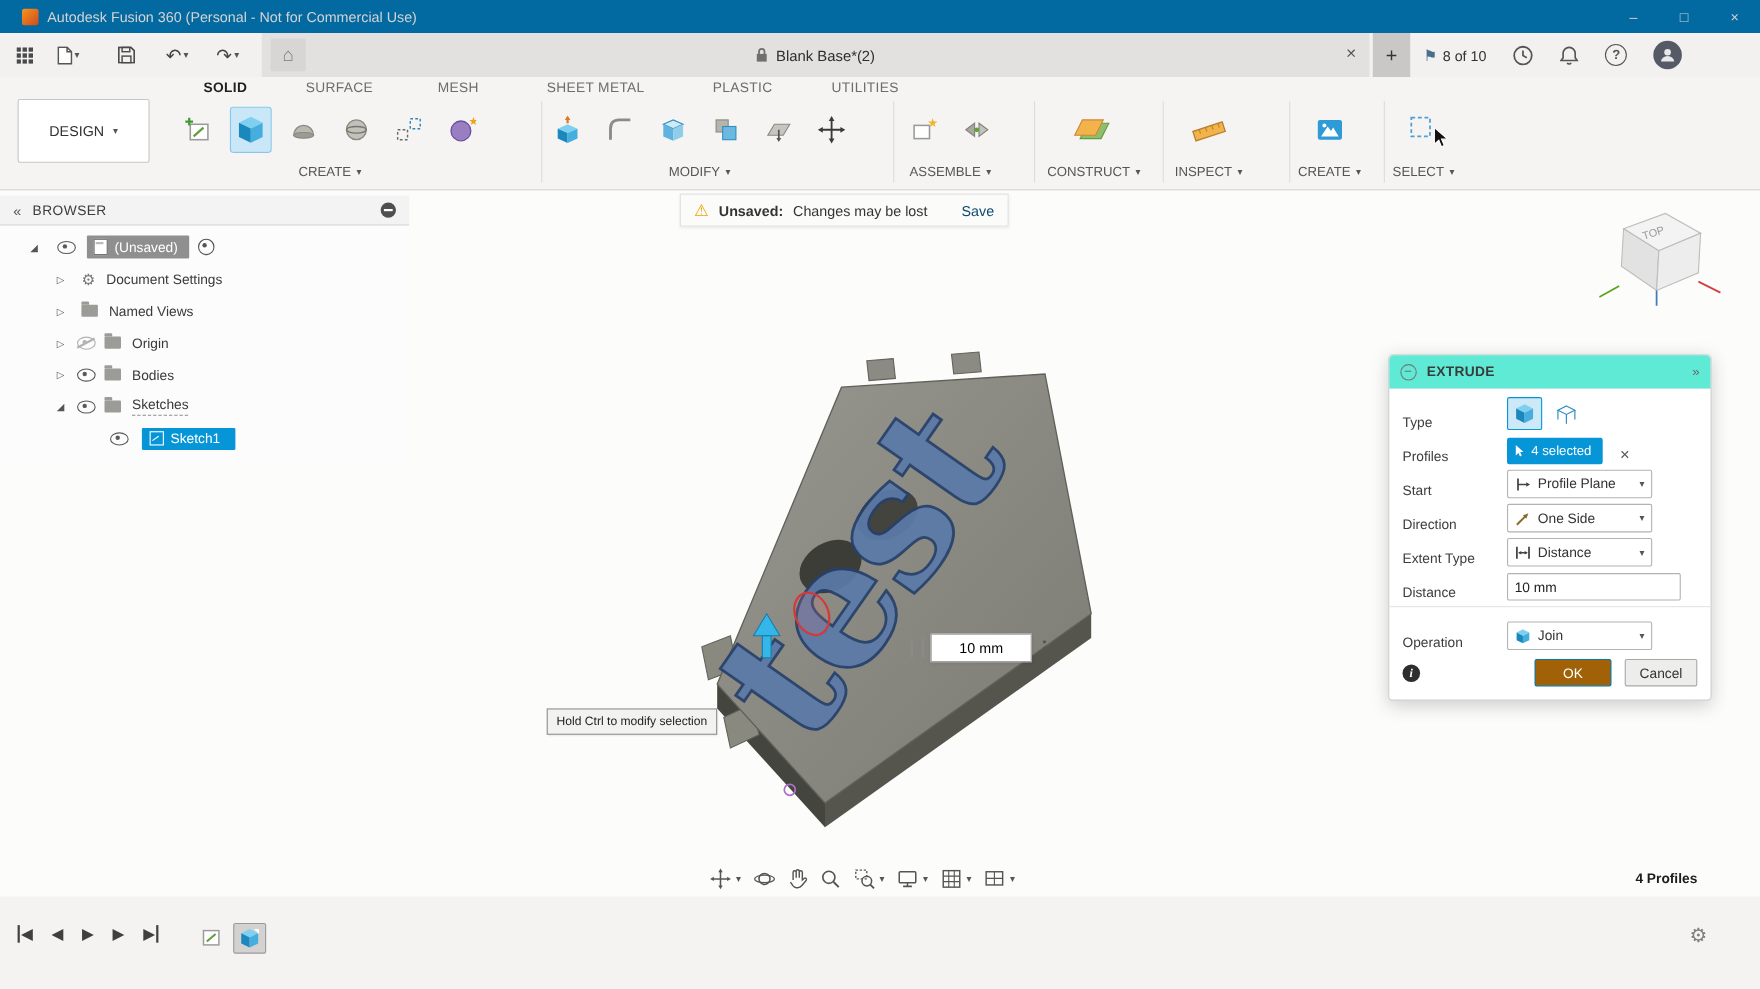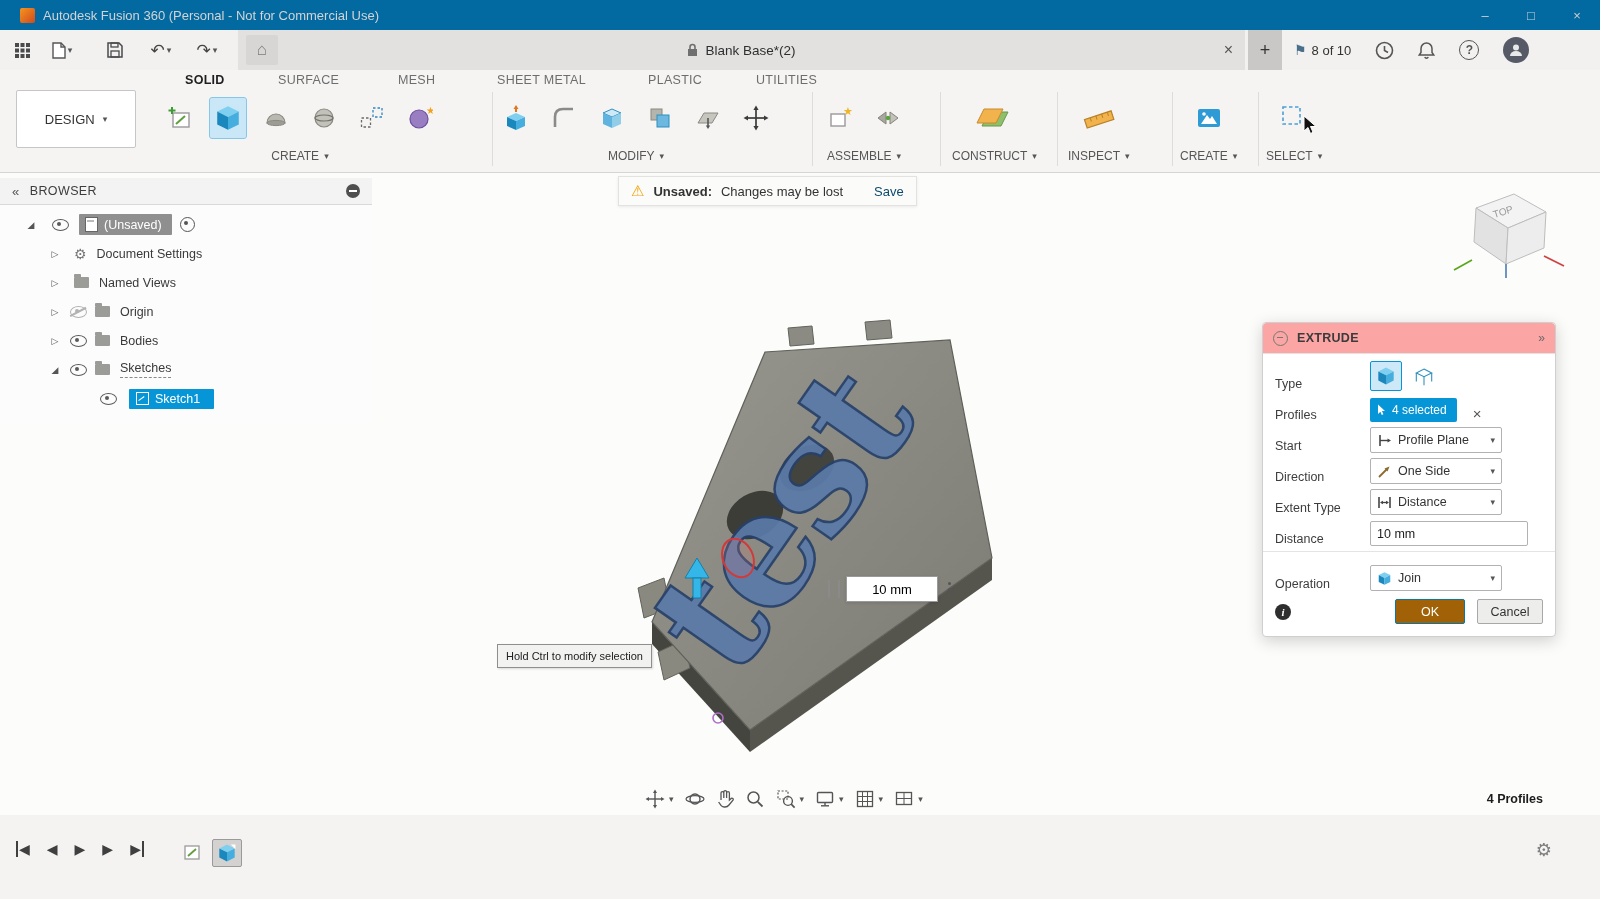--- a/index.html
+++ b/index.html
@@ -70,21 +70,21 @@
   
   #tooltip{position:absolute;left:497px;top:644px;height:22px;display:flex;align-items:center;background:#f2f2f1;border:1px solid #8f8f8f;padding:0 8px;font-size:11px;color:#222;box-shadow:1px 1px 2px rgba(0,0,0,.15)}
   #dimbox{position:absolute;left:828px;top:576px;display:flex;align-items:center;gap:6px}
   .dim-handle{width:8px;height:18px;border-left:2px solid #8a8a8a;border-right:2px solid #8a8a8a}
   #dim-input{width:92px;height:26px;border:1px solid #9a9a9a;background:#fff;font-size:13px;text-align:center;font-family:"Liberation Sans",sans-serif;box-sizing:border-box;box-shadow:0 1px 3px rgba(0,0,0,.12)}
   .vdots{display:flex;flex-direction:column;gap:3px;margin-left:4px}
   .vdots i{width:3px;height:3px;border-radius:50%;background:#555}
 
   
   #dialog{position:absolute;left:1262px;top:322px;width:294px;background:#fff;border:1px solid #cfcfcf;border-radius:4px;box-shadow:0 4px 16px rgba(0,0,0,.18);box-sizing:border-box}
-  #dialog-header{height:30px;background:#fca5a5;border-bottom:1px solid #e3e3e3;border-radius:4px 4px 0 0;display:flex;align-items:center;padding:0 10px;gap:9px}
+  #dialog-header{height:30px;background:#5eead4;border-bottom:1px solid #e3e3e3;border-radius:4px 4px 0 0;display:flex;align-items:center;padding:0 10px;gap:9px}
   .dlg-collapse{width:13px;height:13px;border-radius:50%;border:1.5px solid #777;position:relative}
   .dlg-collapse::after{content:"";position:absolute;left:2.5px;top:5px;width:6px;height:1.6px;background:#777}
   .dlg-title{font-size:12.5px;font-weight:bold;color:#3b3b3b;letter-spacing:.3px}
   .dlg-expand{margin-left:auto;color:#666;font-size:12px}
   .drow{display:flex;align-items:flex-end;height:31px;padding:0 12px}
   .dlabel{width:95px;font-size:12.5px;color:#3d3d3d;flex:0 0 auto}
   .type-btn{width:30px;height:28px;display:flex;align-items:center;justify-content:center;border:1px solid transparent;border-radius:2px;margin-right:6px}
   .type-btn.selected{background:#cde8f7;border-color:#0696d7}
   .chip{display:flex;align-items:center;gap:6px;background:#0696d7;color:#fff;height:24px;padding:0 10px 0 7px;border-radius:2px;font-size:12px}
   .chip-x{margin-left:16px;font-size:15px;color:#555}

